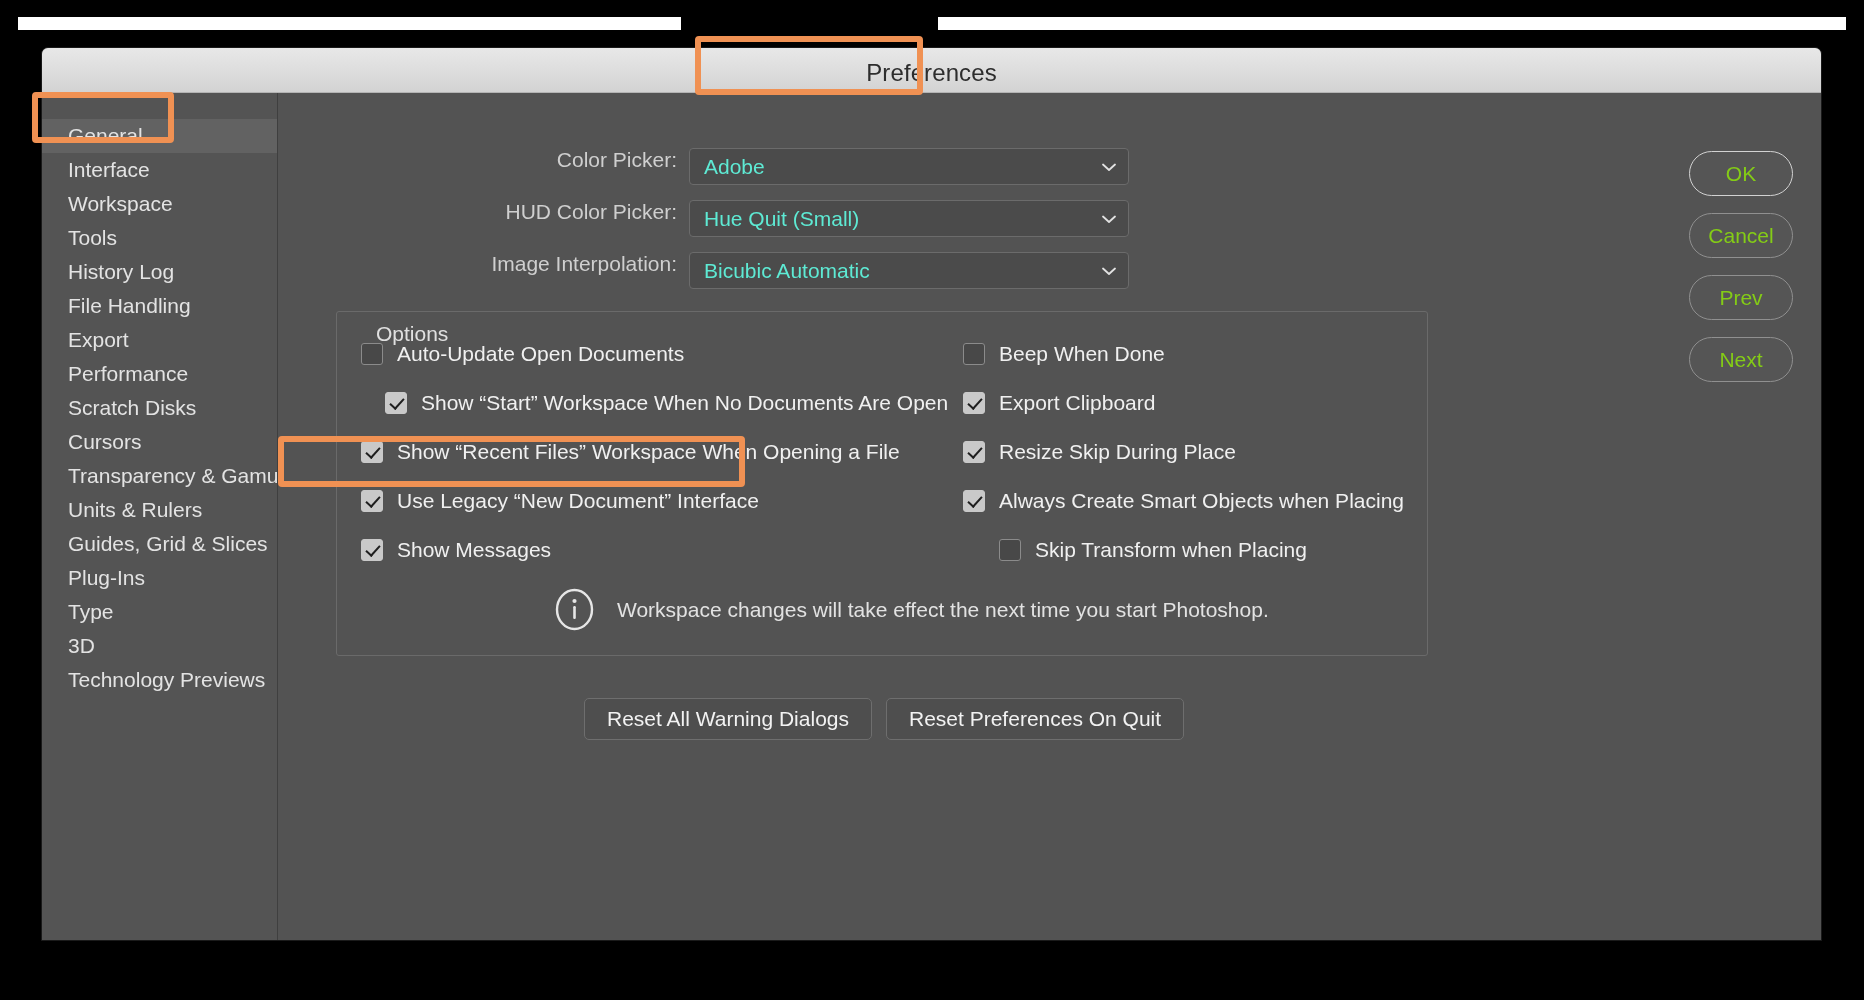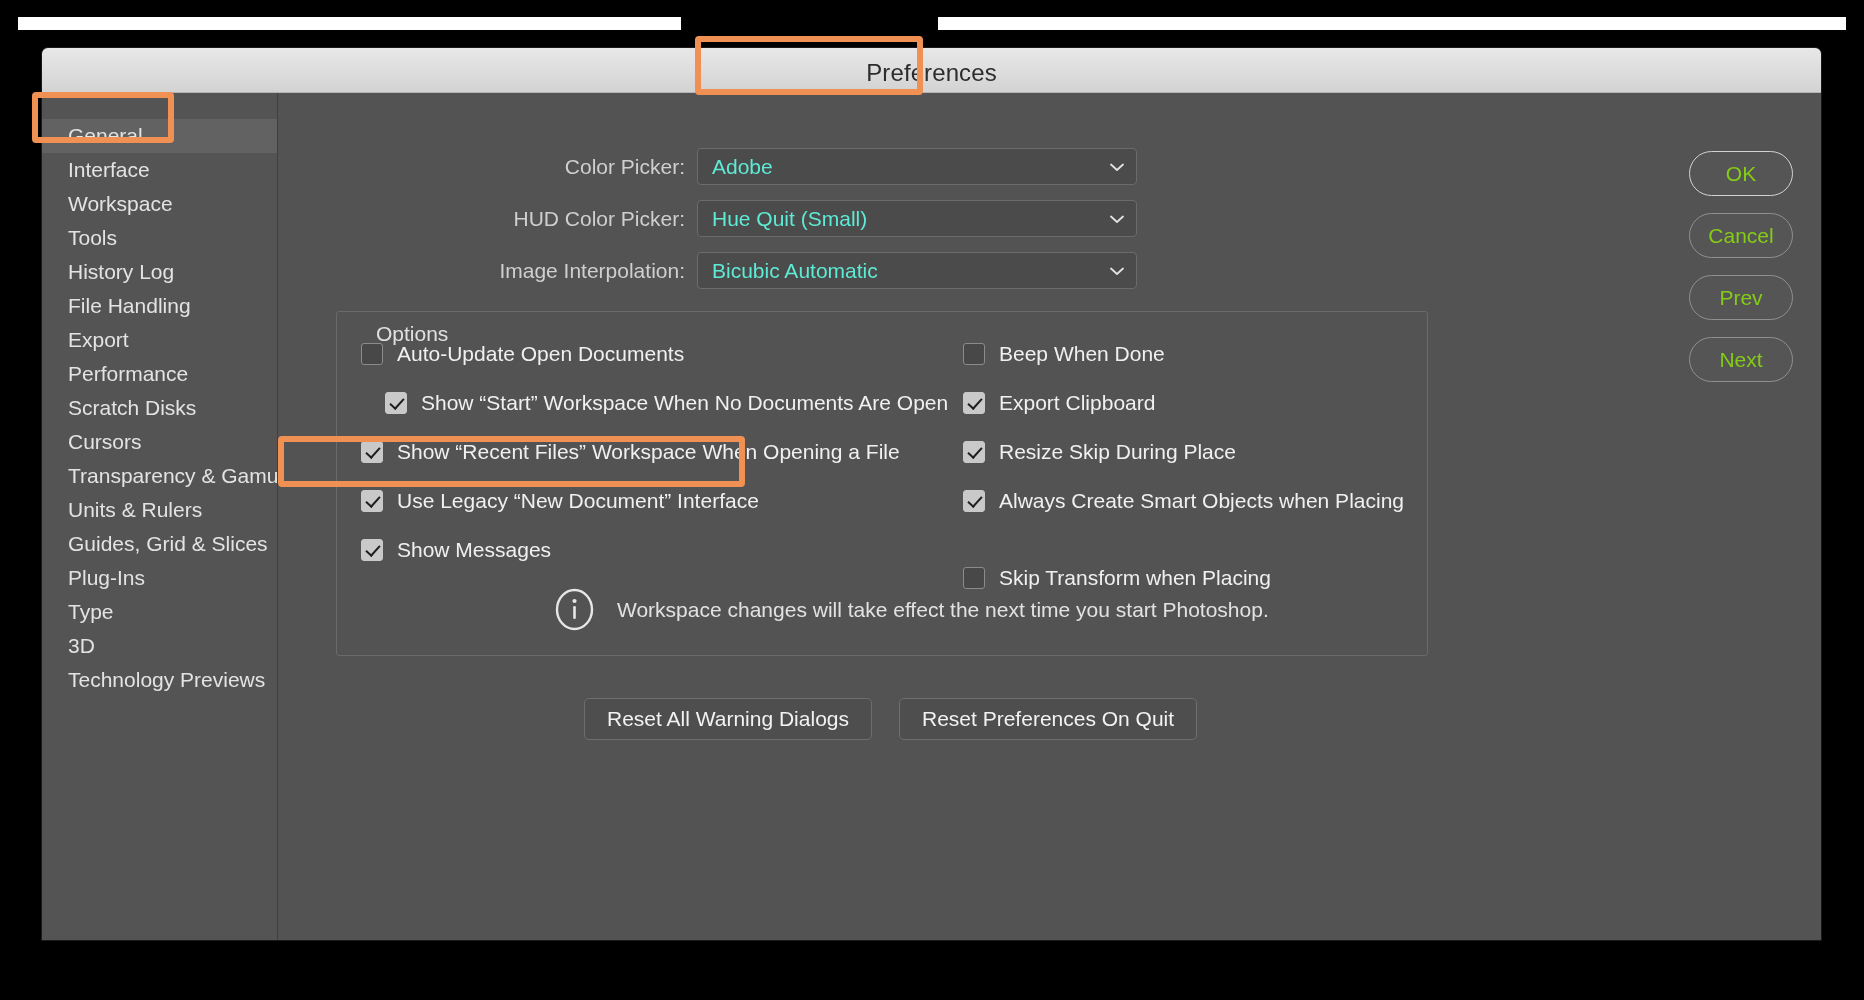--- a/index.html
+++ b/index.html
@@ -91,22 +91,21 @@
     top: 45px;
     right: 0;
     bottom: 0;
     background: #535353;
   }
 
   
   .field-row {
     position: absolute;
     display: flex;
-    align-items: center;
-    left: 16px;
+    left: 8px;
   }
   .field-label {
     width: 402px;
     text-align: right;
     font-size: 21px;
     color: #cfcfcf;
     padding-right: 12px;
     box-sizing: border-box;
   }
   .dropdown {
@@ -212,21 +211,21 @@
     margin-left: 21px;
     white-space: nowrap;
   }
 
   
   .reset-row {
     position: absolute;
     left: 305px;
     top: 605px;
     display: flex;
-    gap: 27px;
+    gap: 14px;
   }
   .reset-btn {
     height: 42px;
     background: #4e4e4e;
     border: 1px solid #6e6e6e;
     border-radius: 5px;
     color: #f2f2f2;
     font-size: 21px;
     font-family: "Liberation Sans", sans-serif;
     padding: 0 22px;
@@ -369,21 +368,21 @@
             <span class="cb-label">Export Clipboard</span>
           </div>
           <div class="cb-row" style="left: 626px; top: 128px;">
             <span class="checkbox on"></span>
             <span class="cb-label">Resize Skip During Place</span>
           </div>
           <div class="cb-row" style="left: 626px; top: 177px;">
             <span class="checkbox on"></span>
             <span class="cb-label">Always Create Smart Objects when Placing</span>
           </div>
-          <div class="cb-row" style="left: 626px; top: 226px; margin-top: 28px;">
+          <div class="cb-row" style="left: 662px; top: 226px;">
             <span class="checkbox off"></span>
             <span class="cb-label">Skip Transform when Placing</span>
           </div>
         </div>
 
       <div class="note">
         <span class="info-icon">
           <svg width="43" height="43" viewBox="0 0 43 43">
             <ellipse cx="21.5" cy="21.5" rx="17.5" ry="19.5" fill="none" stroke="#e6e6e6" stroke-width="2.4"></ellipse>
             <circle cx="21.5" cy="13" r="2.1" fill="#e6e6e6"></circle>

